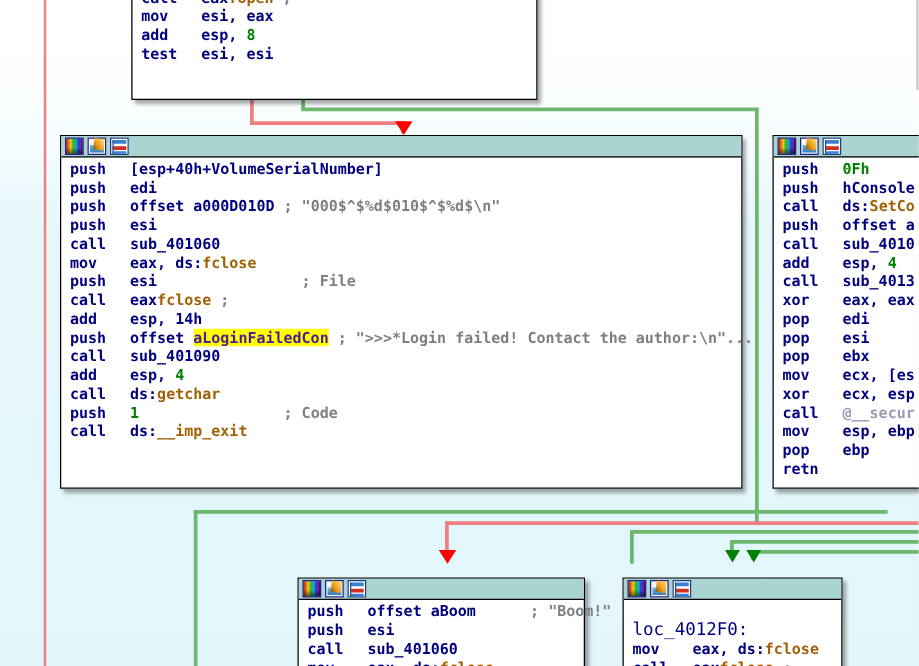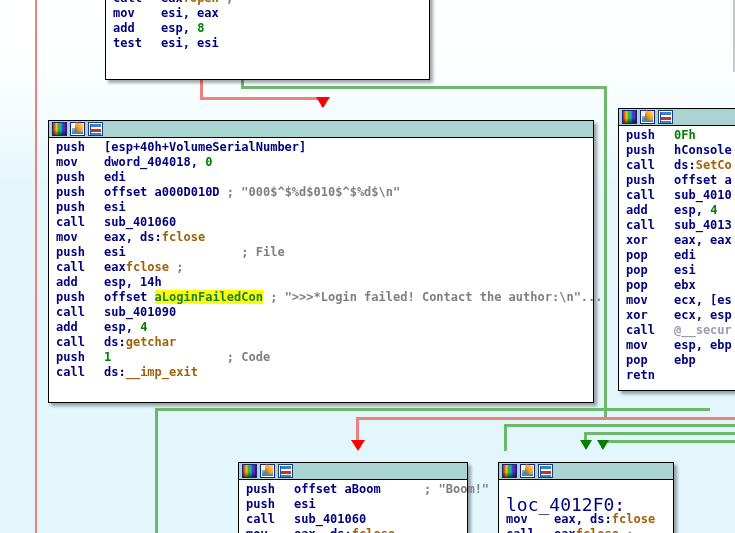--- a/index.html
+++ b/index.html
@@ -70,22 +70,22 @@
   .code{padding:2px 0 3px 0;}
   .line{
     height:15px;line-height:15px;font-size:12px;
     white-space:pre;color:#00007f;padding-left:7px;font-weight:bold;
   }
   .mn{display:inline-block;width:48px;color:#00007f;}
   .num{color:#008000;}
   .api{color:#a16207;}
   .cmt{color:#7f7f7f;}
   .dim{color:#9a9ab5;}
-  .hl{background:#ffff00;color:#15803d;text-align:center;}
-  .lbl{color:#00007f;padding-left:7px;font-size:18px;line-height:15px;height:15px;white-space:pre;}
+  .hl{background:#ffff00;color:#4c1d95;text-align:center;}
+  .lbl{color:#00007f;padding-left:7px;font-size:14px;line-height:15px;height:15px;white-space:pre;}
 
   
   .edge{position:absolute;z-index:10;}
   .gv{background:#6eb86e;width:3px;}
   .gh{background:#6eb86e;height:3px;}
   .rv{background:#f08080;width:3px;}
   .rh{background:#f08080;height:3px;}
   .arrow{position:absolute;width:0;height:0;z-index:11;}
   .arrow-red{border-left:7px solid transparent;border-right:7px solid transparent;border-top:11px solid #ff0000;}
   .arrow-green{border-left:6px solid transparent;border-right:6px solid transparent;border-top:10px solid #008000;}
@@ -130,29 +130,28 @@
 
   <div class="node" style="left:105px;top:-12px;width:325px;height:92px;">
     <div class="code" id="code-top">
         <div class="line"><span class="mn">call</span><span>eax</span><span class="api">fopen</span><span class="cmt"> ; </span></div>
         <div class="line"><span class="mn">mov</span><span>esi, eax</span></div>
         <div class="line"><span class="mn">add</span><span>esp, </span><span class="num">8</span></div>
         <div class="line"><span class="mn">test</span><span>esi, esi</span></div>
       </div>
   </div>
 
-  <div class="node" style="left:48px;top:120px;width:546px;height:283px;">
+  <div class="node" style="left:48px;top:108px;width:546px;height:283px;">
     <div class="node-title">
       <span class="tbtn ico-palette"></span>
       <span class="tbtn ico-editimg"></span>
       <span class="tbtn ico-graph"></span>
     </div>
     <div class="code" id="code-main">
         <div class="line"><span class="mn">push</span><span>[esp+40h+VolumeSerialNumber]</span></div>
-        <div class="line"><span class="mn">mov</span><span>dword_404018, </span><span class="num">0</span></div>
         <div class="line"><span class="mn">push</span><span>edi</span></div>
         <div class="line"><span class="mn">push</span><span>offset a000D010D</span><span class="cmt"> ; </span><span class="cmt">"000$^$%d$010$^$%d$\n"</span></div>
         <div class="line"><span class="mn">push</span><span>esi</span></div>
         <div class="line"><span class="mn">call</span><span>sub_401060</span></div>
         <div class="line"><span class="mn">mov</span><span>eax, ds:</span><span class="api">fclose</span></div>
         <div class="line"><span class="mn">push</span><span>esi</span><span>                </span><span class="cmt">; </span><span class="cmt">File</span></div>
         <div class="line"><span class="mn">call</span><span>eax</span><span class="api">fclose</span><span class="cmt"> ; </span></div>
         <div class="line"><span class="mn">add</span><span>esp, 14h</span></div>
         <div class="line"><span class="mn">push</span><span>offset </span><span class="hl">aLoginFailedCon</span><span class="cmt"> ; </span><span class="cmt">"&gt;&gt;&gt;*Login failed! Contact the author:\n"...</span></div>
         <div class="line"><span class="mn">call</span><span>sub_401090</span></div>

